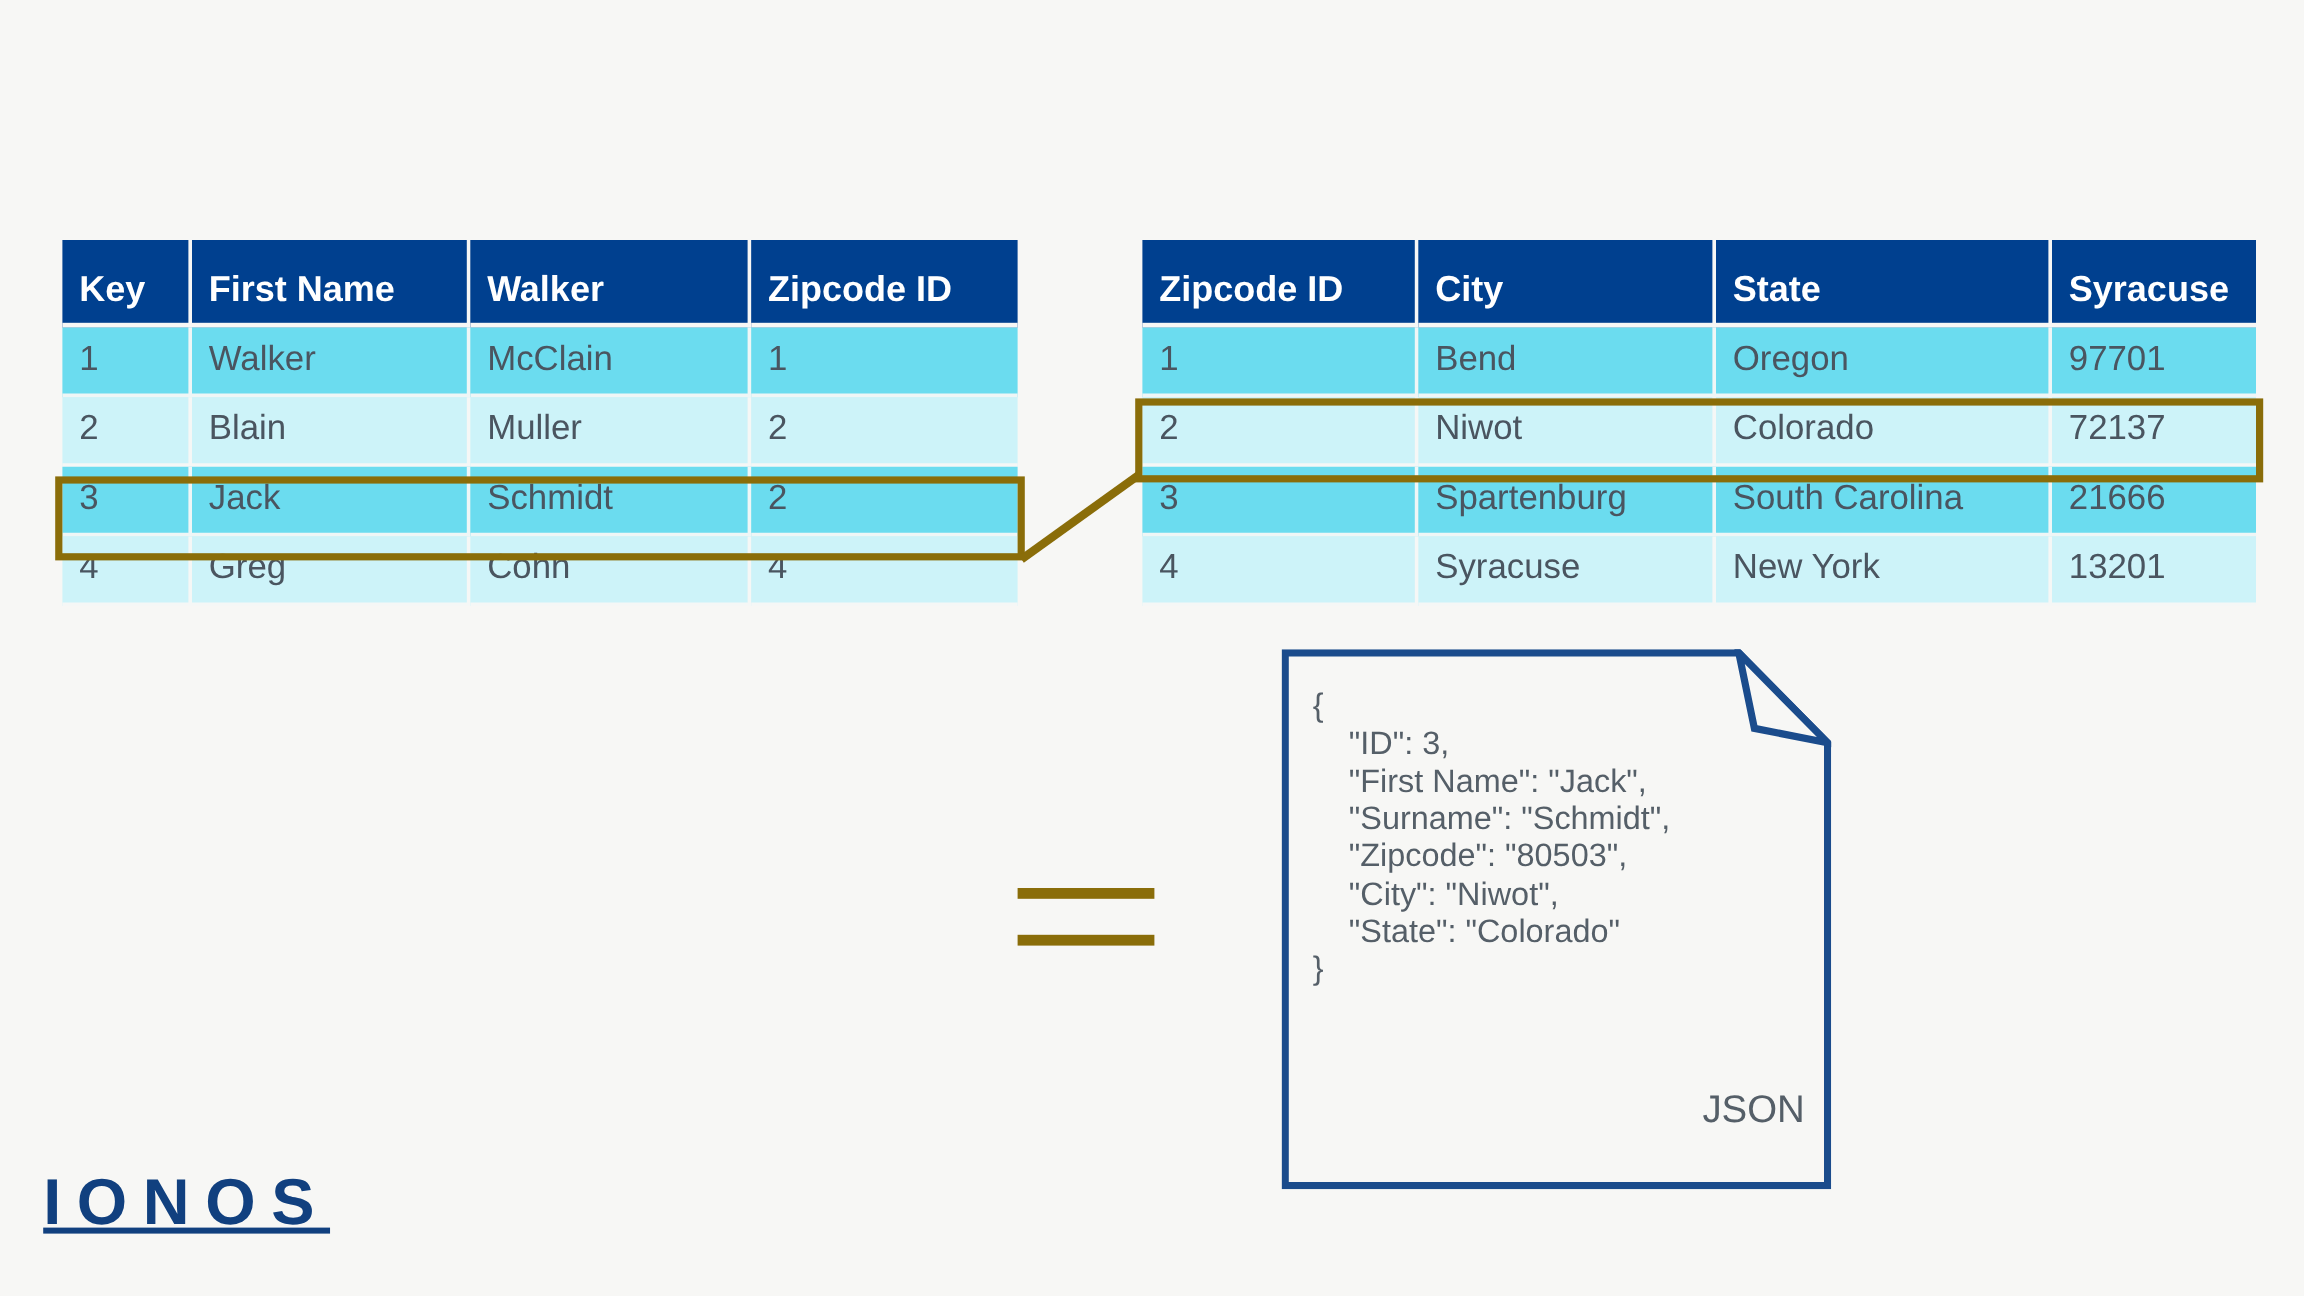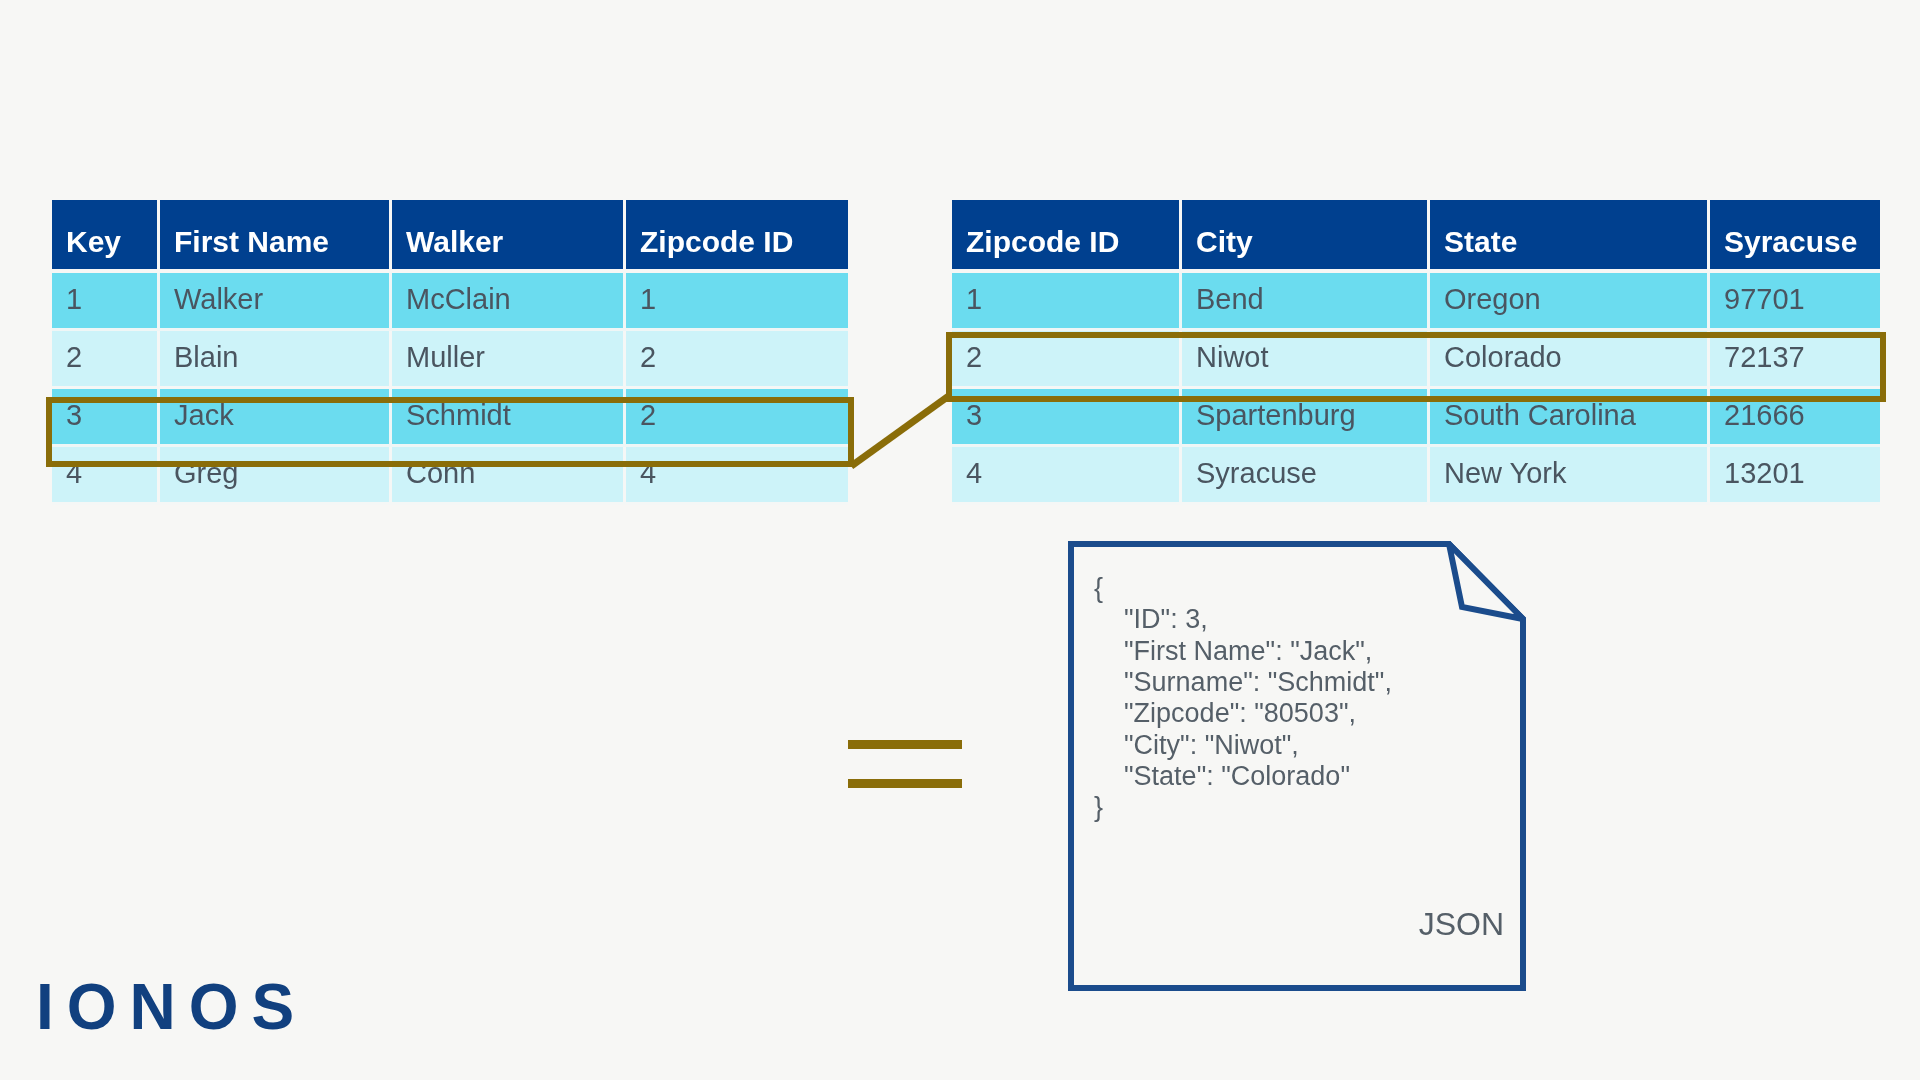--- a/index.html
+++ b/index.html
@@ -136,25 +136,26 @@
     bottom: 48px;
     font-size: 32px;
     color: #555f68;
   }
 
   
   #ionos-logo {
     position: absolute;
     left: 36px;
     top: 975px;
-    font-size: 64px;
+    font-size: 54px;
     font-weight: bold;
     color: #11407f;
     letter-spacing: 13px;
     line-height: 1;
+    text-decoration: underline;
   }
 </style>
 </head>
 <body>
 
 <table class="db-table" id="table-left">
   <colgroup>
       <col class="c0">
       <col class="c1">
       <col class="c2">

